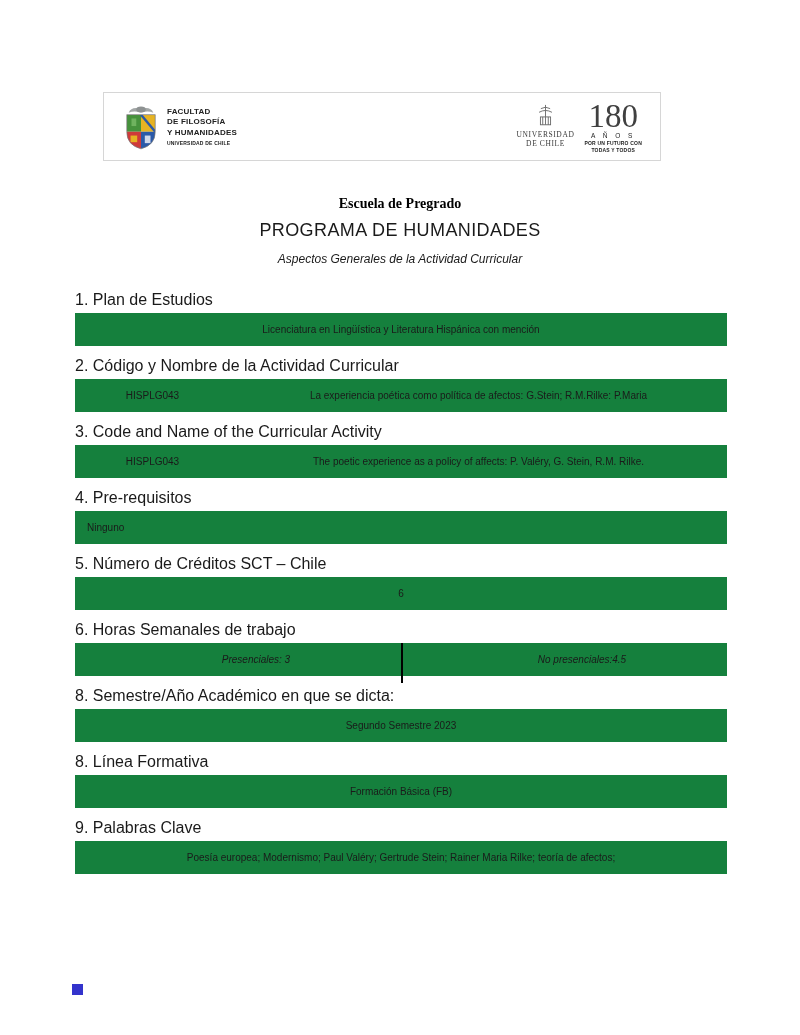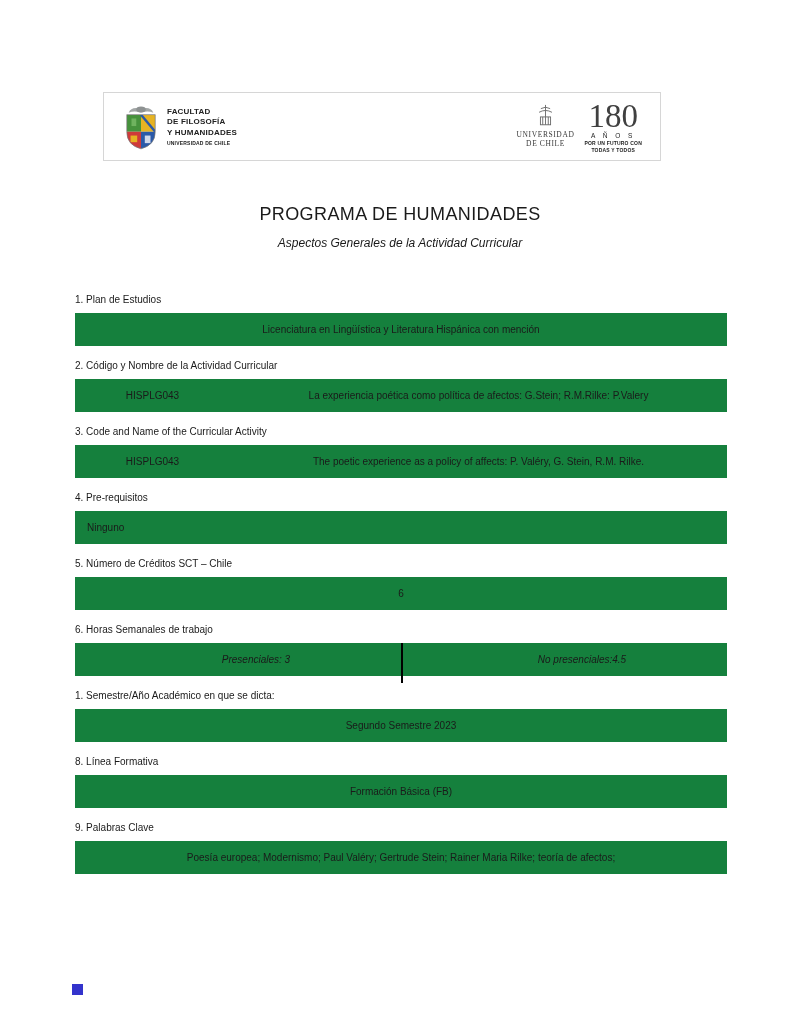--- a/index.html
+++ b/index.html
@@ -35,21 +35,21 @@
   .anniv-tagline { font-size:5px; font-weight:bold; line-height:1.35; color:#222; margin-top:1px; letter-spacing:.2px; white-space:pre-line; }
 
   
   .title-block { position:absolute; top:196px; left:0; width:100%; text-align:center; }
   .school { font-family:"Liberation Serif", serif; font-weight:bold; font-size:14px; line-height:16px; color:#000; }
   .program-title { font-size:18px; line-height:20px; margin-top:8px; letter-spacing:.4px; color:#1a1a1a; }
   .subtitle { font-size:12px; font-style:italic; margin-top:12px; color:#1a1a1a; }
 
   
   .sections { position:absolute; left:75px; top:293px; width:652px; }
-  .section-label { font-size:10px; line-height:13px; margin:0 0 7px 0; color:#1a1a1a; }
+  .section-label { font-size:16px; line-height:13px; margin:0 0 7px 0; color:#1a1a1a; }
   .gbox {
     background:#15803d; min-height:33px; margin-bottom:13px;
     font-size:10px; line-height:1.3; color:#1a1a1a;
     display:flex; align-items:center; justify-content:center;
     text-align:center; padding:5px 12px;
   }
   .gbox.align-left { justify-content:flex-start; text-align:left; }
   .gbox.two-cell { padding:5px 0; }
   .code-cell { flex:0 0 155px; display:flex; align-items:center; justify-content:center; }
   .name-cell { flex:1; display:flex; align-items:center; justify-content:center; text-align:center; padding:0 10px; }
@@ -111,36 +111,37 @@
     <div class="anniv-col">
       <div class="anniv-number">180</div>
       <div class="anniv-unit">A Ñ O S</div>
       <div class="anniv-tagline">POR UN FUTURO CON
 TODAS Y TODOS</div>
     </div>
   </div>
 </div>
 
 <div class="title-block">
+  <div class="school">Escuela de Pregrado</div>
   <div class="program-title">PROGRAMA DE HUMANIDADES</div>
   <div class="subtitle">Aspectos Generales de la Actividad Curricular</div>
 </div>
 
 <div class="sections">
 
   <div class="section">
     <p class="section-label">1. Plan de Estudios</p>
     <div class="gbox">Licenciatura en Lingüística y Literatura Hispánica con mención</div>
   </div>
 
   <div class="section">
     <p class="section-label">2. Código y Nombre de la Actividad Curricular</p>
     <div class="gbox two-cell">
       <div class="code-cell">HISPLG043</div>
-      <div class="name-cell">La experiencia poética como política de afectos: G.Stein; R.M.Rilke: P.Valery</div>
+      <div class="name-cell">La experiencia poética como política de afectos: G.Stein; R.M.Rilke: P.Maria</div>
     </div>
   </div>
 
   <div class="section">
     <p class="section-label">3. Code and Name of the Curricular Activity</p>
     <div class="gbox two-cell">
       <div class="code-cell">HISPLG043</div>
       <div class="name-cell">The poetic experience as a policy of affects: P. Valéry, G. Stein, R.M. Rilke.</div>
     </div>
   </div>
@@ -158,21 +159,21 @@
   <div class="section">
     <p class="section-label">6. Horas Semanales de trabajo</p>
     <div class="gbox hours">
       <div class="hour-cell">Presenciales: 3</div>
       <div class="hours-divider"></div>
       <div class="hour-cell">No presenciales:4.5</div>
     </div>
   </div>
 
   <div class="section">
-    <p class="section-label">1. Semestre/Año Académico en que se dicta:</p>
+    <p class="section-label">8. Semestre/Año Académico en que se dicta:</p>
     <div class="gbox">Segundo Semestre 2023</div>
   </div>
 
   <div class="section">
     <p class="section-label">8. Línea Formativa</p>
     <div class="gbox">Formación Básica (FB)</div>
   </div>
 
   <div class="section">
     <p class="section-label">9. Palabras Clave</p>

